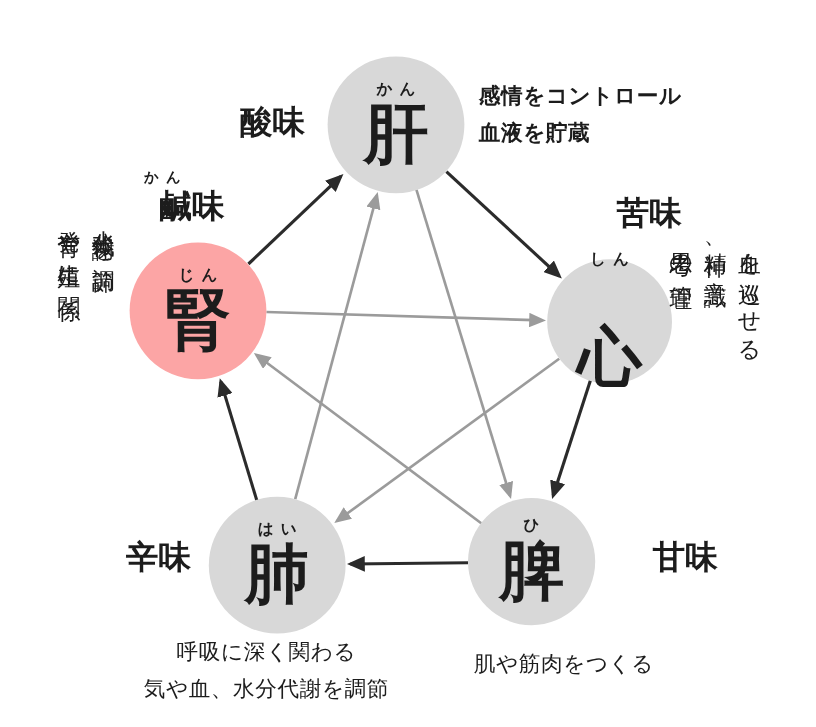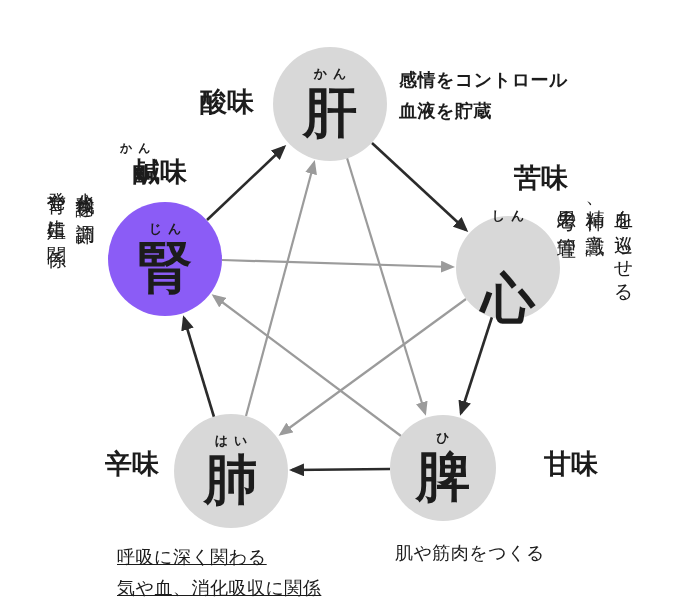--- a/index.html
+++ b/index.html
@@ -38,21 +38,21 @@
 
   #taste-jin-wrap { position:absolute; left:117px; top:126px; }
   #taste-jin-wrap .taste-furigana {
     font-size:12px; font-weight:600; letter-spacing:0.5em; line-height:1;
     margin:0 0 3px 3px; white-space:nowrap;
   }
   #taste-jin-wrap .taste { position:static; }
 
   .desc { position:absolute; font-size:18px; line-height:31px; letter-spacing:0.5px; white-space:nowrap; }
   #desc-kan { left:399px; top:49px; text-align:left;font-weight:bold; }
-  #desc-hai { left:117px; top:526px; width:210px; text-align:left;text-decoration:underline; }
+  #desc-hai { left:117px; top:512px; width:210px; text-align:center; }
   #desc-hi  { left:345px; top:522px; width:200px; text-align:right; }
 
   .desc-vertical {
     position:absolute; writing-mode:vertical-rl; text-orientation:upright;
     font-size:19px; line-height:1.5; letter-spacing:2px; white-space:nowrap;
   }
   #desc-shin { left:552px; top:179px; height:235px; }
   #desc-jin  { left:42px;  top:161px; height:205px; }
 </style>
 </head>
@@ -113,24 +113,24 @@
     <div>肌や筋肉をつくる</div>
   </div>
 
   <div class="node-circle" id="circle-hai" style="background: rgb(216, 216, 216);">
     <div class="furigana">はい</div>
     <div class="organ">肺</div>
   </div>
   <div class="taste" id="taste-hai">辛味</div>
   <div class="desc" id="desc-hai">
     <div>呼吸に深く関わる</div>
-    <div>気や血、消化吸収に関係</div>
+    <div>気や血、水分代謝を調節</div>
   </div>
 
-  <div class="node-circle" id="circle-jin" style="background: #8b5cf6;">
+  <div class="node-circle" id="circle-jin" style="background: #fca5a5;">
     <div class="furigana">じん</div>
     <div class="organ">腎</div>
   </div>
   <div id="taste-jin-wrap">
     <div class="taste-furigana">かん</div>
     <div class="taste" id="taste-jin">鹹味</div>
   </div>
   <div class="desc-vertical" id="desc-jin">
     <div>水分代謝を調節</div>
     <div>発育や生殖に関係</div>

